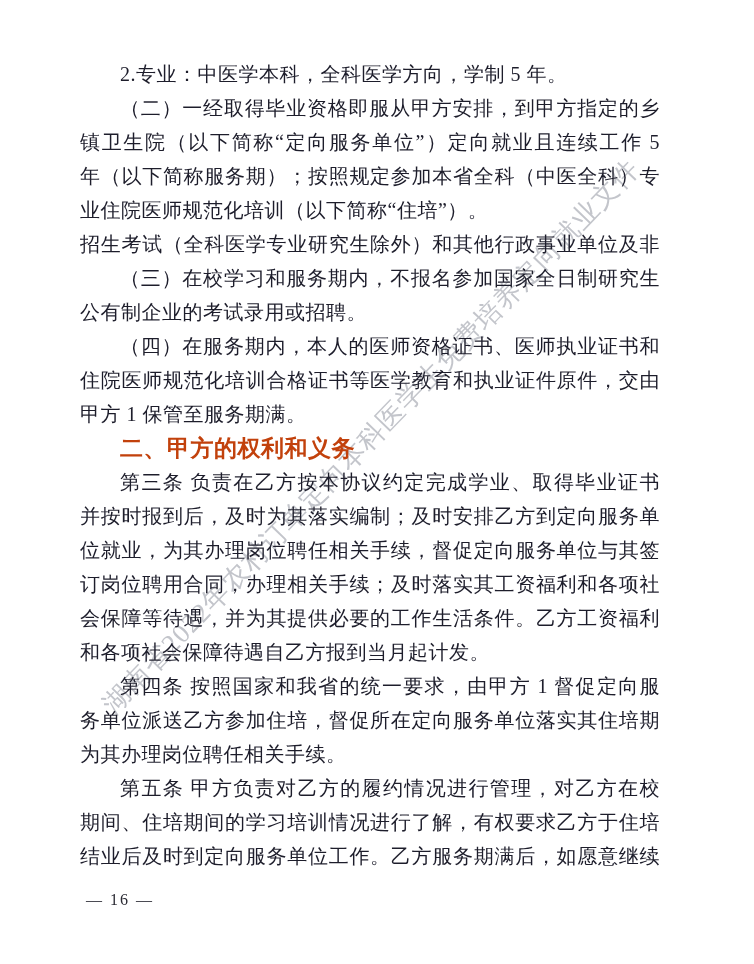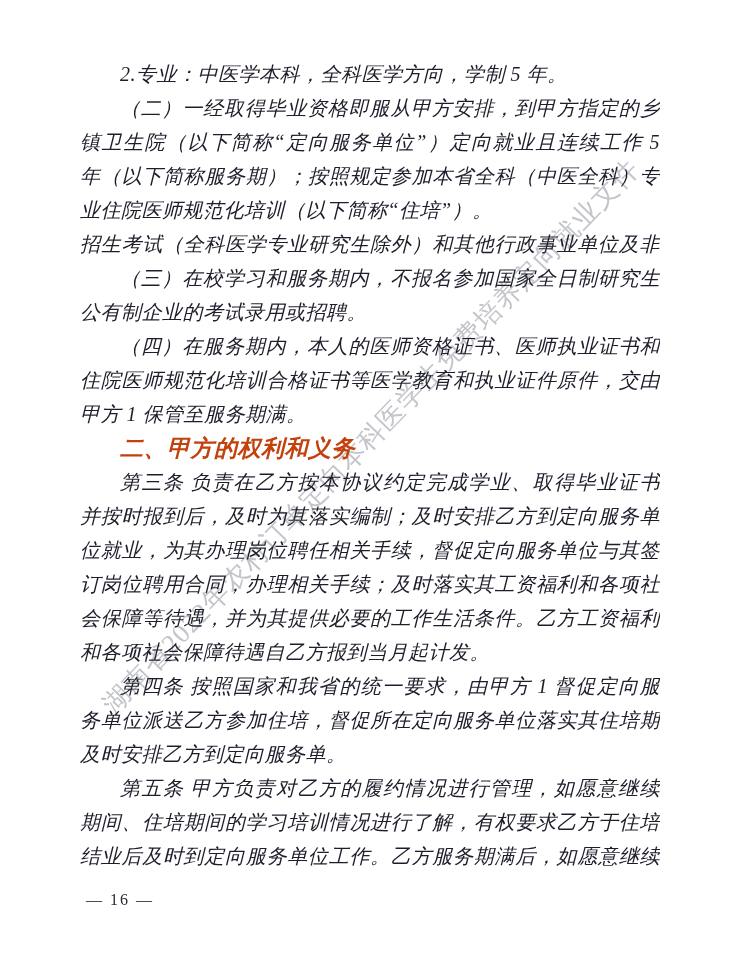--- a/index.html
+++ b/index.html
@@ -36,21 +36,20 @@
   .ln {
     margin: 0;
     height: 34px;
     line-height: 34px;
     font-size: 20px;
     letter-spacing: 0.5px;
     color: #1d1d2b;
     text-align: justify;
     text-align-last: left;
     white-space: nowrap;
-    font-style: italic;
   }
   .ln.j { text-align-last: justify; white-space: normal; overflow: hidden; }
   .ln.indent { text-indent: 40px; }
   .ln.heading {
     font-family: "Liberation Sans", "DejaVu Sans", sans-serif;
     font-weight: 700;
     font-size: 23px;
     color: #c2410c;
   }
   .footer {
@@ -84,21 +83,21 @@
     <p class="ln">甲方 1 保管至服务期满。</p>
     <p class="ln indent heading">二、甲方的权利和义务</p>
     <p class="ln indent j">第三条 负责在乙方按本协议约定完成学业、取得毕业证书</p>
     <p class="ln j">并按时报到后，及时为其落实编制；及时安排乙方到定向服务单</p>
     <p class="ln j">位就业，为其办理岗位聘任相关手续，督促定向服务单位与其签</p>
     <p class="ln j">订岗位聘用合同，办理相关手续；及时落实其工资福利和各项社</p>
     <p class="ln j">会保障等待遇，并为其提供必要的工作生活条件。乙方工资福利</p>
     <p class="ln">和各项社会保障待遇自乙方报到当月起计发。</p>
     <p class="ln indent j">第四条 按照国家和我省的统一要求，由甲方 1 督促定向服</p>
     <p class="ln j">务单位派送乙方参加住培，督促所在定向服务单位落实其住培期</p>
-    <p class="ln">及时安排乙方到定向服务单。</p>
-    <p class="ln indent j">第五条 甲方负责对乙方的履约情况进行管理，如愿意继续</p>
+    <p class="ln">为其办理岗位聘任相关手续。</p>
+    <p class="ln indent j">第五条 甲方负责对乙方的履约情况进行管理，对乙方在校</p>
     <p class="ln j">期间、住培期间的学习培训情况进行了解，有权要求乙方于住培</p>
     <p class="ln j">结业后及时到定向服务单位工作。乙方服务期满后，如愿意继续</p>
   </main>
 
   <div class="footer">— 16 —</div>
 
 </div>
 
 </body></html>

